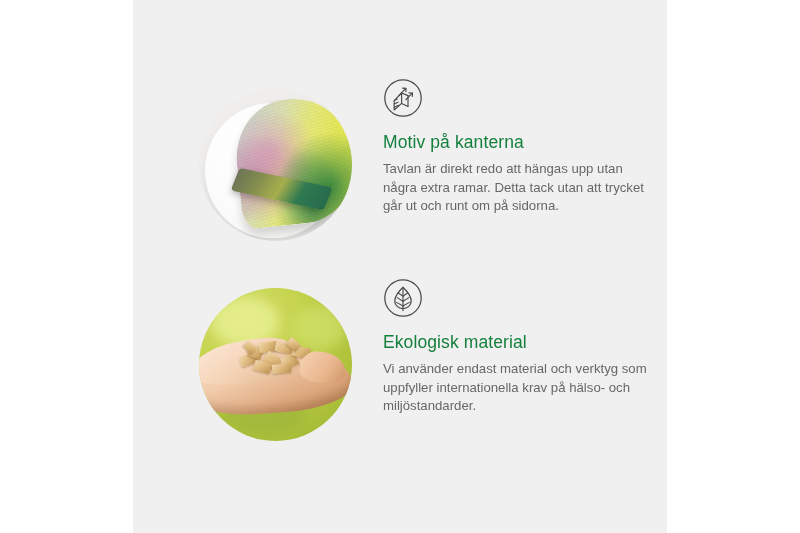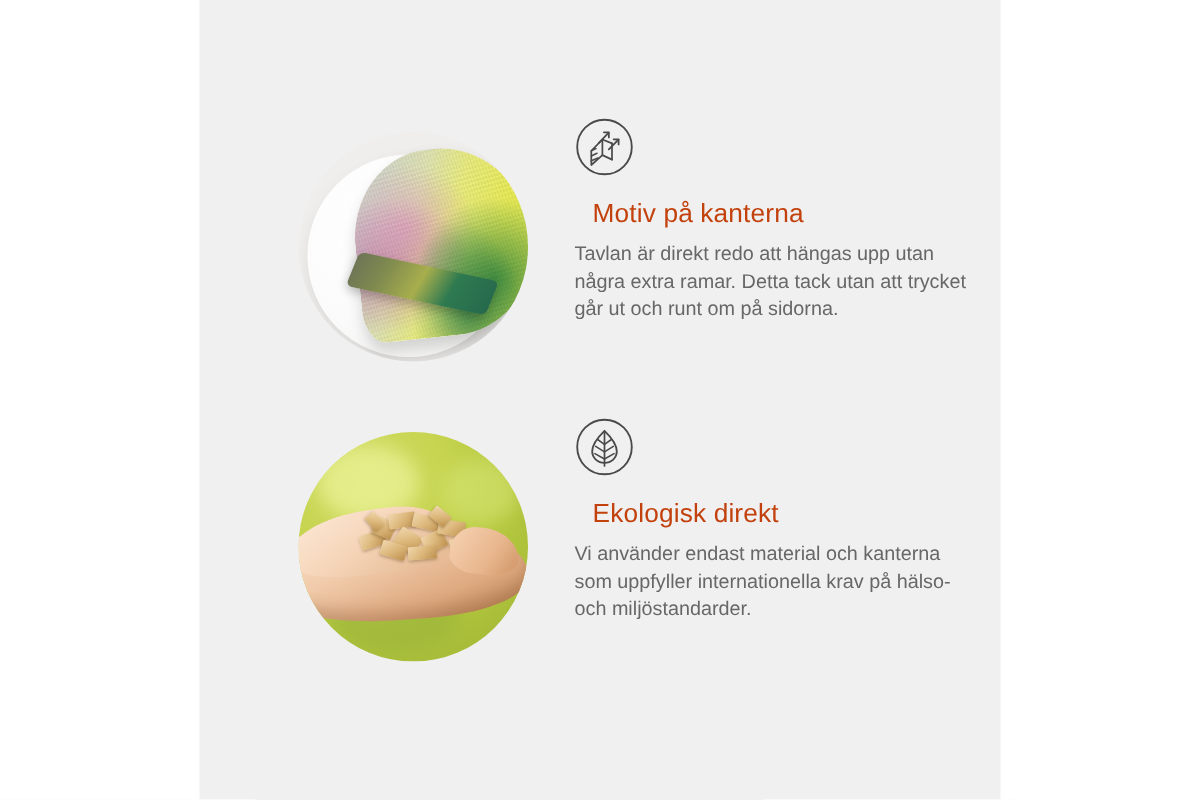--- a/index.html
+++ b/index.html
@@ -178,25 +178,25 @@
   .feature-icon {
     width: 40px;
     height: 40px;
     display: block;
   }
   .feature-icon circle, .feature-icon path, .feature-icon line, .feature-icon polyline {
     vector-effect: non-scaling-stroke;
   }
 
   .feature-title {
-    margin: 14px 0 0 12px;
+    margin: 14px 0 0 0;
     font-size: 17.5px;
     font-weight: 400;
     letter-spacing: .1px;
-    color: #c2410c;
+    color: #15803d;
     line-height: 1.2;
   }
   .feature-body {
     margin: 7px 0 0 0;
     font-size: 13.2px;
     font-weight: 400;
     line-height: 1.42;
     color: #676767;
     max-width: 268px;
   }
@@ -273,19 +273,19 @@
                    C24.5 30.6 28.2 27.3 28.2 22.9 C28.2 19.0 25.6 14.6 20 9.2 Z" stroke="#4a4a4a" stroke-width="1.25" fill="none" stroke-linejoin="round"></path>
           <line x1="20" y1="10.6" x2="20" y2="32.6" stroke="#4a4a4a" stroke-width="1.15" stroke-linecap="round"></line>
           <line x1="20" y1="18.2" x2="15.4" y2="15.0" stroke="#4a4a4a" stroke-width="1.05" stroke-linecap="round"></line>
           <line x1="20" y1="18.2" x2="24.6" y2="15.0" stroke="#4a4a4a" stroke-width="1.05" stroke-linecap="round"></line>
           <line x1="20" y1="23.2" x2="14.1" y2="19.6" stroke="#4a4a4a" stroke-width="1.05" stroke-linecap="round"></line>
           <line x1="20" y1="23.2" x2="25.9" y2="19.6" stroke="#4a4a4a" stroke-width="1.05" stroke-linecap="round"></line>
           <line x1="20" y1="28.0" x2="13.6" y2="24.4" stroke="#4a4a4a" stroke-width="1.05" stroke-linecap="round"></line>
           <line x1="20" y1="28.0" x2="26.4" y2="24.4" stroke="#4a4a4a" stroke-width="1.05" stroke-linecap="round"></line>
         </svg>
 
-        <h2 class="feature-title">Ekologisk direkt</h2>
-        <p class="feature-body">Vi använder endast material och kanterna som uppfyller internationella krav på hälso- och miljöstandarder.</p>
+        <h2 class="feature-title">Ekologisk material</h2>
+        <p class="feature-body">Vi använder endast material och verktyg som uppfyller internationella krav på hälso- och miljöstandarder.</p>
       </div>
     </div>
 
   </div>
 </div>
 
 </body></html>

